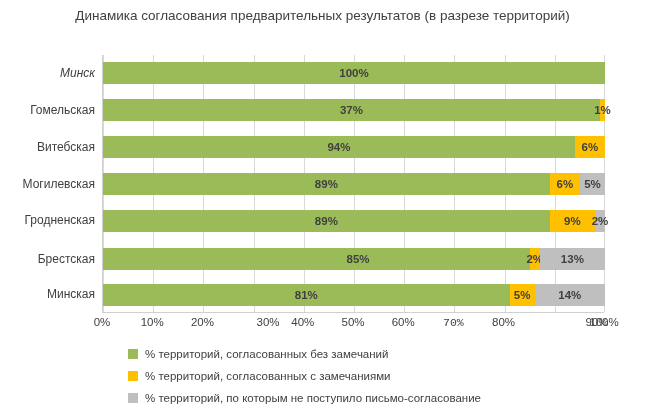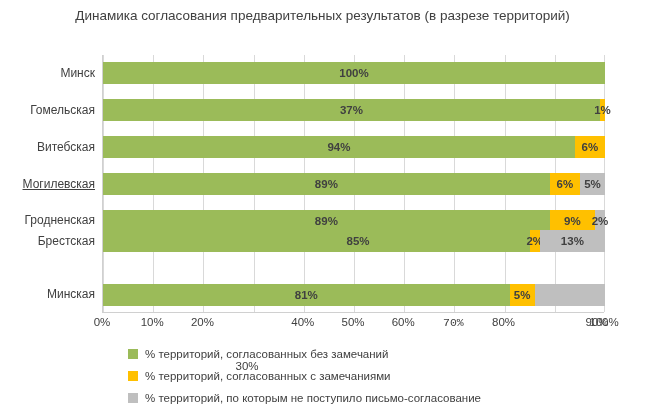--- a/index.html
+++ b/index.html
@@ -152,21 +152,21 @@
         <div class="gridline" style="left: 200.8px;"></div>
         <div class="gridline" style="left: 251px;"></div>
         <div class="gridline" style="left: 301.2px;"></div>
         <div class="gridline" style="left: 351.4px;"></div>
         <div class="gridline" style="left: 401.6px;"></div>
         <div class="gridline" style="left: 451.8px;"></div>
         <div class="gridline" style="left: 501px;"></div>
       </div>
     <div class="rows" id="rows">
         <div class="row" style="top: 0px; height: 36.8571px;">
-          <div class="cat-label" style="height: 36.8571px; line-height: 36.8571px;">Минск</div>
+          <div class="cat-label" style="height: 36.8571px; line-height: 36.8571px; font-style: italic;">Минск</div>
           <div class="bar-wrap" style="top: 7.42857px;">
             <div class="seg" style="left: 0px; width: 502px; background: rgb(155, 187, 89);"></div>
             <div class="seg-label" style="left: 0px; width: 502px;">100%</div>
           </div>
         </div>
         <div class="row" style="top: 36.8571px; height: 36.8571px;">
           <div class="cat-label" style="height: 36.8571px; line-height: 36.8571px;">Гомельская</div>
           <div class="bar-wrap" style="top: 7.42857px;">
             <div class="seg" style="left: 0px; width: 496.98px; background: rgb(155, 187, 89);"></div>
             <div class="seg-label" style="left: 0px; width: 496.98px;">37%</div>
@@ -177,70 +177,71 @@
         <div class="row" style="top: 73.7143px; height: 36.8571px;">
           <div class="cat-label" style="height: 36.8571px; line-height: 36.8571px;">Витебская</div>
           <div class="bar-wrap" style="top: 7.42857px;">
             <div class="seg" style="left: 0px; width: 471.88px; background: rgb(155, 187, 89);"></div>
             <div class="seg-label" style="left: 0px; width: 471.88px;">94%</div>
             <div class="seg" style="left: 471.88px; width: 30.12px; background: rgb(255, 192, 0);"></div>
             <div class="seg-label" style="left: 471.88px; width: 30.12px;">6%</div>
           </div>
         </div>
         <div class="row" style="top: 110.571px; height: 36.8571px;">
-          <div class="cat-label" style="height: 36.8571px; line-height: 36.8571px; text-decoration: underline;">Могилевская</div>
+          <div class="cat-label" style="height: 36.8571px; line-height: 36.8571px;">Могилевская</div>
           <div class="bar-wrap" style="top: 7.42857px;">
             <div class="seg" style="left: 0px; width: 446.78px; background: rgb(155, 187, 89);"></div>
             <div class="seg-label" style="left: 0px; width: 446.78px;">89%</div>
             <div class="seg" style="left: 446.78px; width: 30.12px; background: rgb(255, 192, 0);"></div>
             <div class="seg-label" style="left: 446.78px; width: 30.12px;">6%</div>
             <div class="seg" style="left: 476.9px; width: 25.1px; background: rgb(191, 191, 191);"></div>
             <div class="seg-label" style="left: 476.45px; width: 26px;">5%</div>
           </div>
         </div>
         <div class="row" style="top: 147.429px; height: 36.8571px;">
           <div class="cat-label" style="height: 36.8571px; line-height: 36.8571px;">Гродненская</div>
           <div class="bar-wrap" style="top: 7.42857px;">
             <div class="seg" style="left: 0px; width: 446.78px; background: rgb(155, 187, 89);"></div>
             <div class="seg-label" style="left: 0px; width: 446.78px;">89%</div>
             <div class="seg" style="left: 446.78px; width: 45.18px; background: rgb(255, 192, 0);"></div>
             <div class="seg-label" style="left: 446.78px; width: 45.18px;">9%</div>
             <div class="seg" style="left: 491.96px; width: 10.04px; background: rgb(191, 191, 191);"></div>
             <div class="seg-label" style="left: 483.98px; width: 26px;">2%</div>
           </div>
         </div>
-        <div class="row" style="top: 168px; height: 36.8571px;">
+        <div class="row" style="top: 186px; height: 36.8571px;">
           <div class="cat-label" style="height: 36.8571px; line-height: 36.8571px;">Брестская</div>
           <div class="bar-wrap" style="top: 7.42857px;">
             <div class="seg" style="left: 0px; width: 426.7px; background: rgb(155, 187, 89);"></div>
             <div class="seg-label" style="left: 0px; width: 510px;">85%</div>
             <div class="seg" style="left: 426.7px; width: 10.04px; background: rgb(255, 192, 0);"></div>
             <div class="seg-label" style="left: 418.72px; width: 26px;">2%</div>
             <div class="seg" style="left: 436.74px; width: 65.26px; background: rgb(191, 191, 191);"></div>
             <div class="seg-label" style="left: 436.74px; width: 65.26px; border-radius: 8px;">13%</div>
           </div>
         </div>
         <div class="row" style="top: 221.143px; height: 36.8571px;">
           <div class="cat-label" style="height: 36.8571px; line-height: 36.8571px; text-align: right;">Минская</div>
           <div class="bar-wrap" style="top: 7.42857px;">
             <div class="seg" style="left: 0px; width: 406.62px; background: rgb(155, 187, 89);"></div>
             <div class="seg-label" style="left: 0px; width: 406.62px;">81%</div>
             <div class="seg" style="left: 406.62px; width: 25.1px; background: rgb(255, 192, 0);"></div>
             <div class="seg-label" style="left: 406.17px; width: 26px;">5%</div>
             <div class="seg" style="left: 431.72px; width: 70.28px; background: rgb(191, 191, 191);"></div>
+            <div class="seg-label" style="left: 431.72px; width: 70.28px;">14%</div>
           </div>
         </div>
       </div>
   </div>
 
   <div class="xaxis" id="xaxis">
       <div class="xtick" style="left: 0px;">0%</div>
       <div class="xtick" style="left: 50.2px;">10%</div>
       <div class="xtick" style="left: 100.4px;">20%</div>
-      <div class="xtick" style="left: 145px; margin-top: 44px;">30%</div>
+      <div class="xtick" style="left: 166px;">30%</div>
       <div class="xtick" style="left: 200.8px;">40%</div>
       <div class="xtick" style="left: 251px;">50%</div>
       <div class="xtick" style="left: 301.2px;">60%</div>
       <div class="xtick" style="left: 351.4px; font-family: Liberation Mono, monospace;">70%</div>
       <div class="xtick" style="left: 401.6px;">80%</div>
       <div class="xtick" style="left: 463px; margin-left: 32px;">90%</div>
       <div class="xtick" style="left: 502px;">100%</div>
     </div>
 
   <div class="legend" id="legend">

